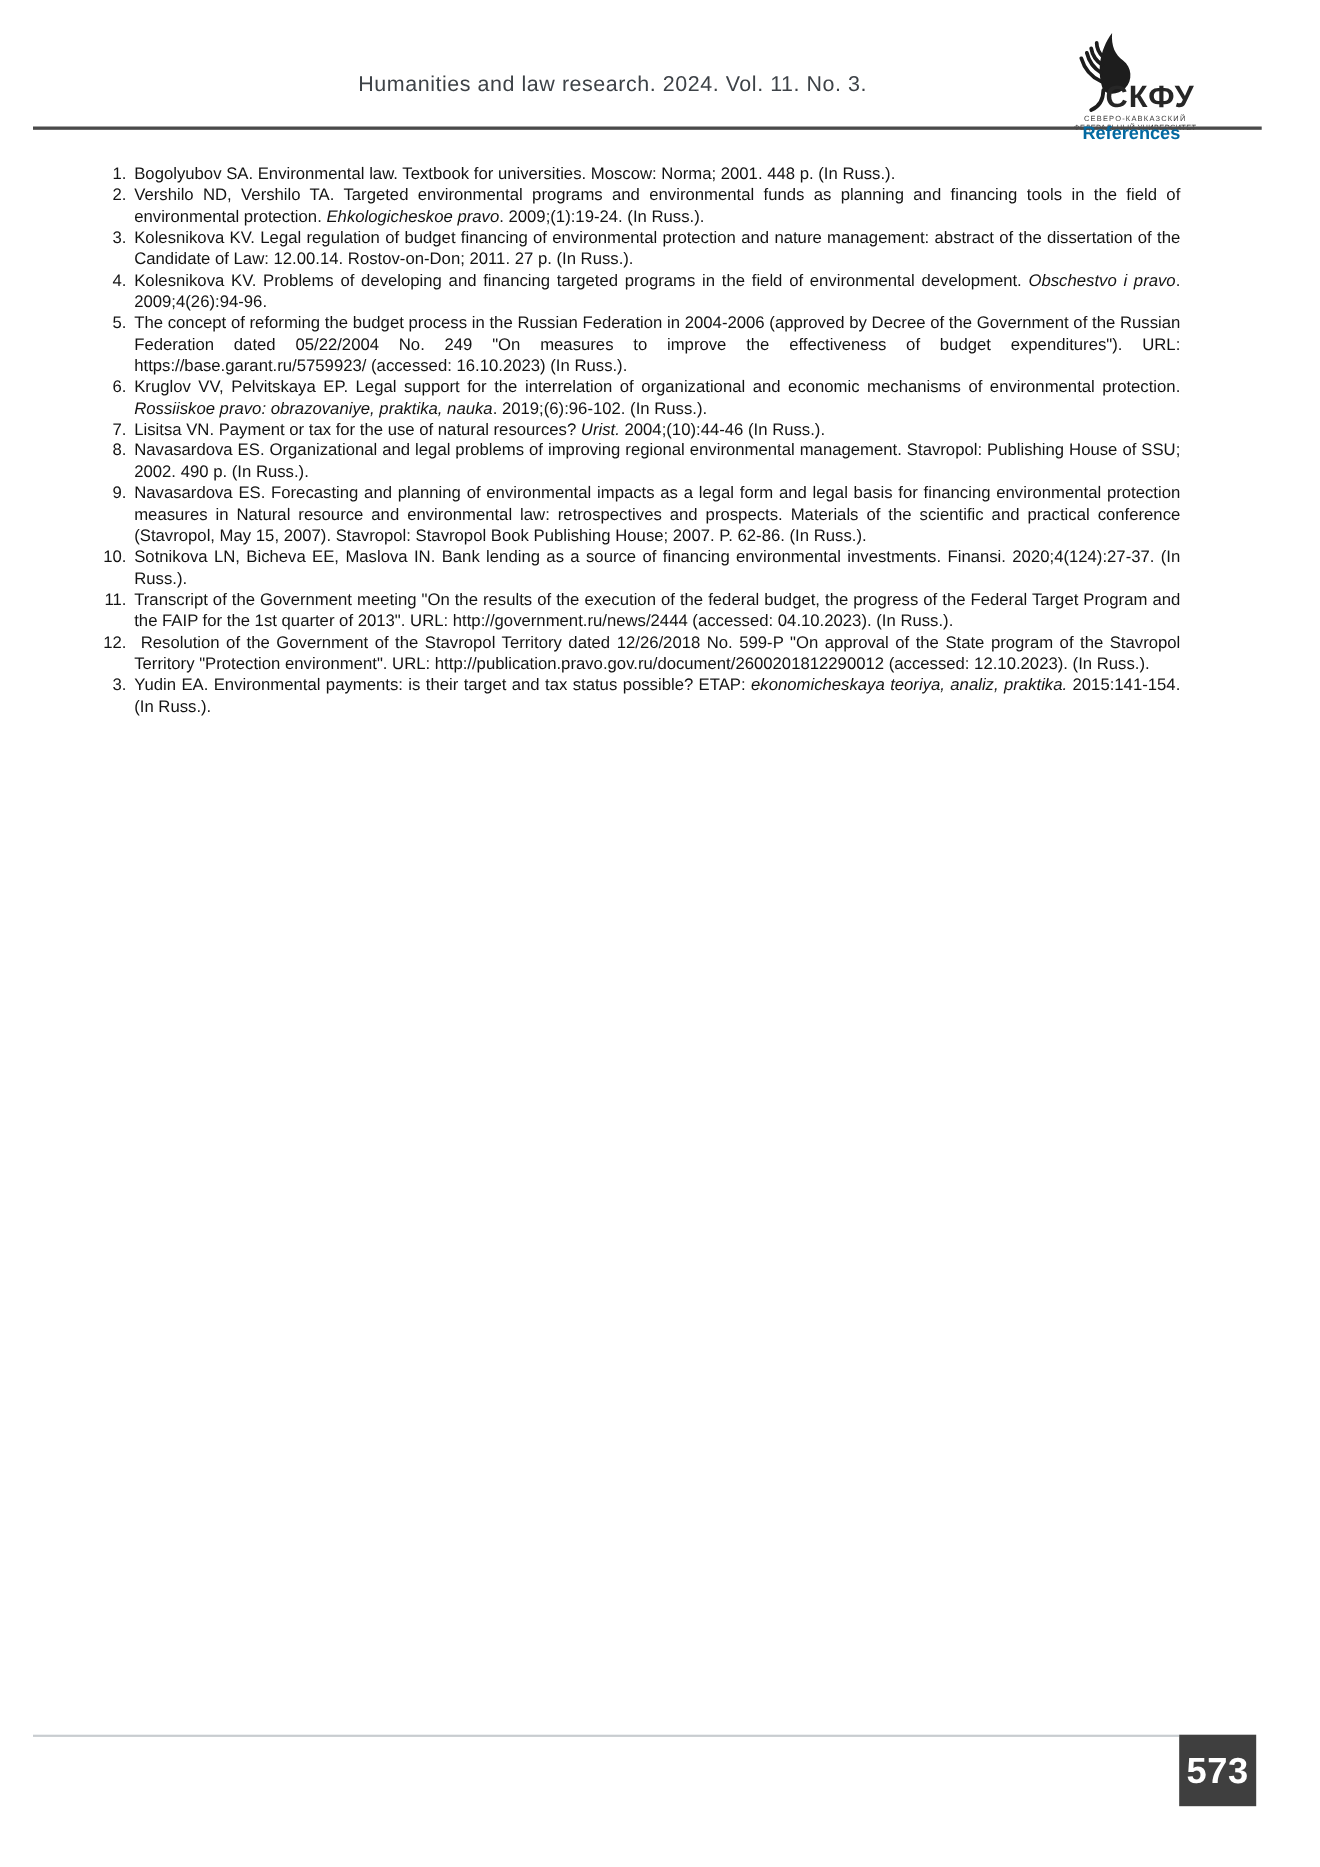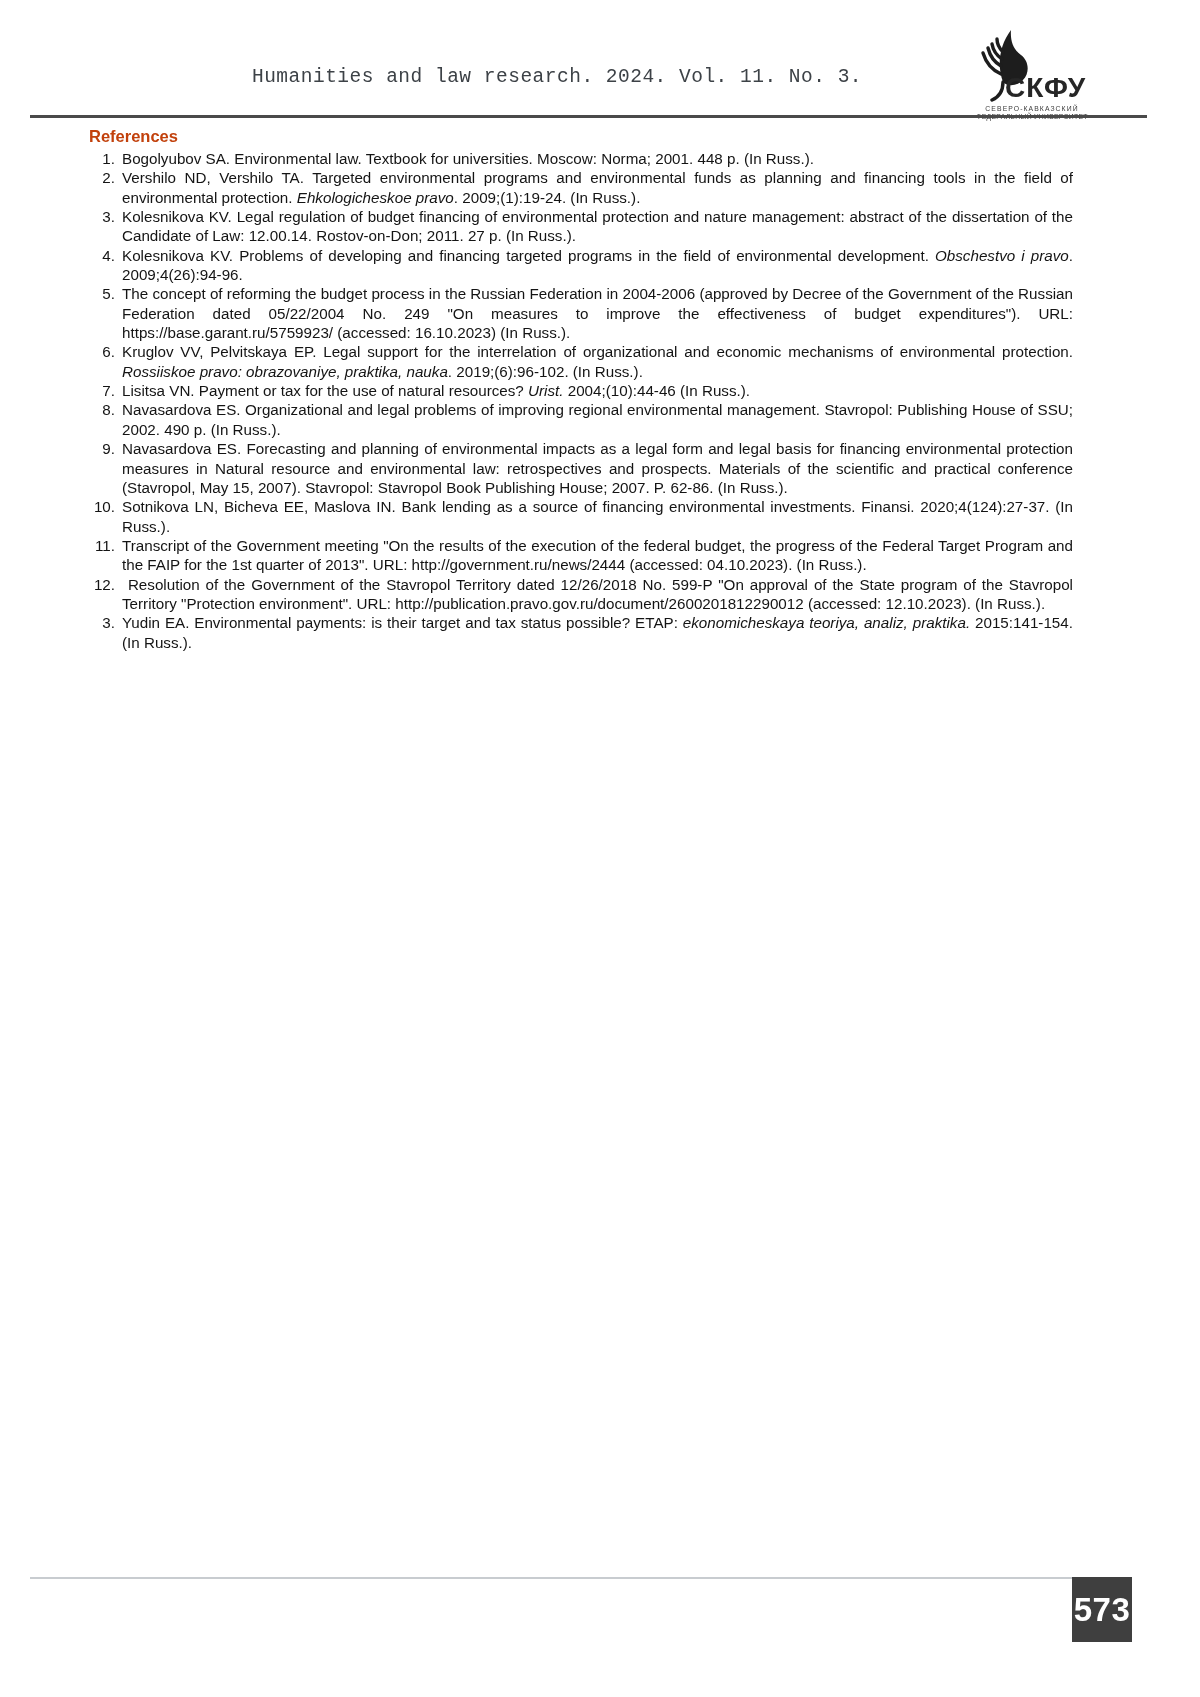--- a/index.html
+++ b/index.html
@@ -1,45 +1,45 @@
 <!DOCTYPE html>
 <html><head>
 <meta charset="utf-8">
 <style>
   html,body{margin:0;padding:0;}
   .page{position:relative;width:1200px;height:1697px;background:#ffffff;
         font-family:"Liberation Sans",sans-serif;overflow:hidden;}
 
   
   .journal-title{position:absolute;top:66px;left:0;width:1114px;text-align:center;
-omits    font-size:19.5px;letter-spacing:0.5px;color:#3d4247;font-family:Liberation Mono, monospace;}
+omits    font-size:19.5px;letter-spacing:0.5px;color:#3d4247;}
   .journal-title{font-size:19.5px;letter-spacing:0.5px;color:#3d4247;}
   .header-rule{position:absolute;top:115px;left:30px;width:1117px;height:3px;background:#4a4a4a;}
 
   .logo{position:absolute;left:963px;top:26px;width:138px;height:94px;}
   .logo-bird{position:absolute;left:10px;top:2px;}
   .logo-acronym{position:absolute;left:42px;top:46px;font-size:28px;font-weight:700;
     color:#262626;letter-spacing:1px;}
   .logo-sub{position:absolute;left:0;width:138px;text-align:center;color:#3a3a3a;
     font-size:6.8px;white-space:nowrap;}
   .logo-sub.l1{top:79px;letter-spacing:1.1px;}
   .logo-sub.l2{top:87px;letter-spacing:0.3px;}
 
   
-  .refs-heading{position:absolute;top:127px;left:89px;width:984px;text-align:left;
-    font-weight:700;font-size:16.5px;color:#c2410c;}
+  .refs-heading{position:absolute;top:112px;left:89px;width:984px;text-align:right;
+    font-weight:700;font-size:16.5px;color:#0369a1;}
   .refs{position:absolute;top:149px;left:89px;width:984px;margin:0;padding:0;
     list-style:none;font-size:15.2px;line-height:19.35px;color:#141414;}
   .refs li{display:grid;grid-template-columns:26px 1fr;column-gap:7px;}
   .ref-num{text-align:right;white-space:nowrap;}
   .ref-text{text-align:justify;overflow-wrap:break-word;}
 
   
   .footer-rule{position:absolute;left:30px;top:1577px;width:1042px;height:2px;background:#c8ccd0;}
-  .page-box{position:absolute;left:1072px;top:1577px;width:60px;height:65px;background:#3f3f3f;
+  .page-box{position:absolute;left:1072px;top:1577px;width:70px;height:65px;background:#3f3f3f;
     display:flex;align-items:center;justify-content:center;}
   .page-box span{color:#ffffff;font-weight:700;font-size:33px;letter-spacing:0.5px;}
 </style>
 </head>
 <body>
 
 <div class="page">
 
   <div class="journal-title">Humanities and law research. 2024. Vol. 11. No. 3.</div>
 

